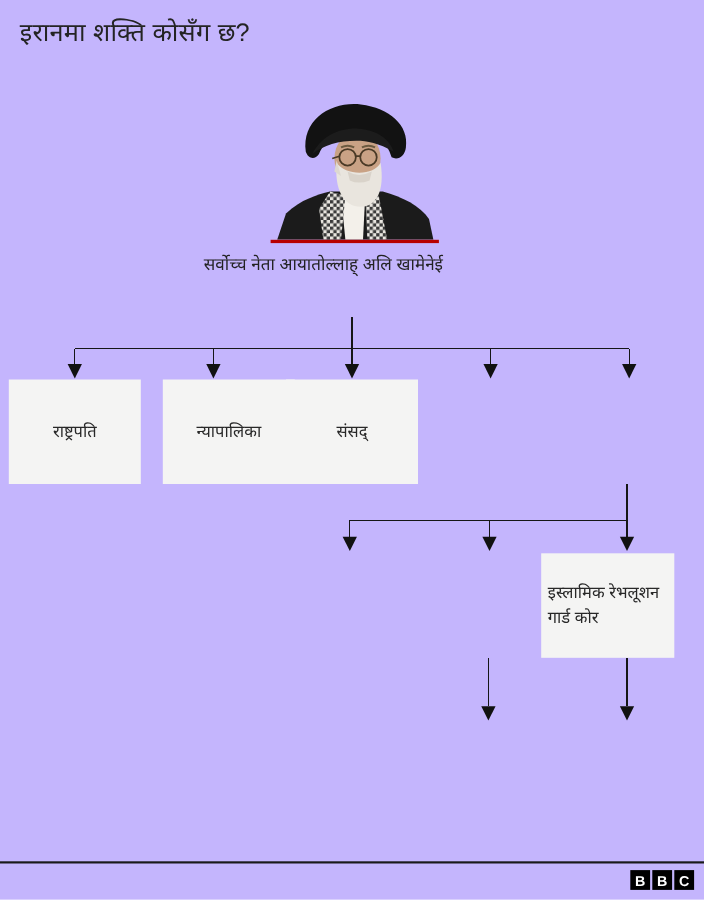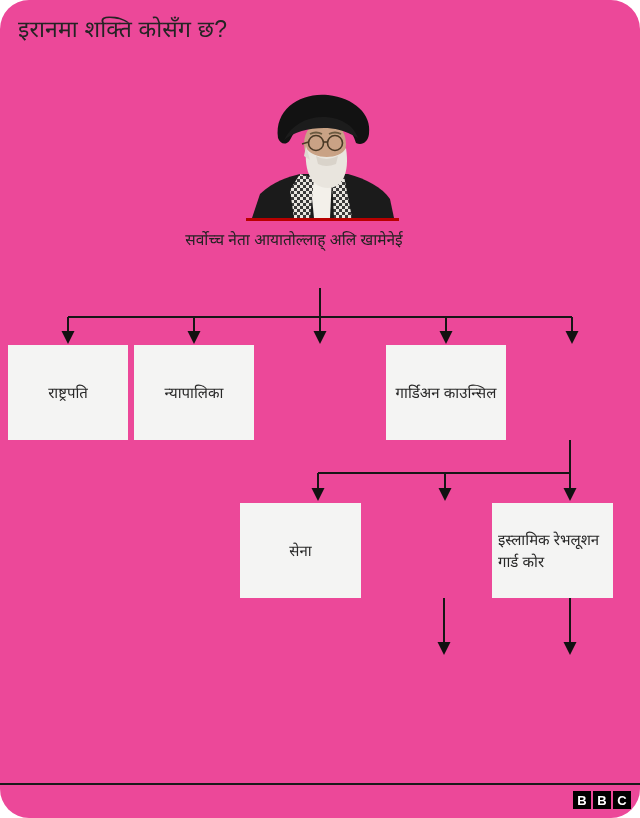--- a/index.html
+++ b/index.html
@@ -1,18 +1,18 @@
 <!DOCTYPE html>
 <html><head>
 <meta charset="utf-8">
 <style>
   html,body{margin:0;padding:0;background:#fff;}
   .canvas{
-    position:relative;width:640px;height:818px;background:#ec4899;
-    font-family:"Liberation Sans","DejaVu Sans",sans-serif;overflow:hidden;border-radius:29px;
+    position:relative;width:640px;height:818px;background:#c4b5fd;
+    font-family:"Liberation Sans","DejaVu Sans",sans-serif;overflow:hidden;
   }
   .page-title{
     position:absolute;left:18px;top:12px;margin:0;
     font-size:23px;font-weight:500;color:#242424;letter-spacing:.2px;
   }
   .portrait-wrap{position:absolute;left:240px;top:86px;width:160px;height:132px;}
   .portrait-wrap svg{display:block;}
   .red-underline{position:absolute;left:246px;top:218px;width:153px;height:3px;background:#b80000;}
   .caption{
     position:absolute;left:0;top:228px;width:588px;text-align:center;
@@ -113,24 +113,23 @@
       <path d="M565.5,331 L578.5,331 L572,344 Z"></path>
       <path d="M311.5,488 L324.5,488 L318,501 Z"></path>
       <path d="M438.5,488 L451.5,488 L445,501 Z"></path>
       <path d="M563.5,488 L576.5,488 L570,501 Z"></path>
       <path d="M437.5,642 L450.5,642 L444,655 Z"></path>
       <path d="M563.5,642 L576.5,642 L570,655 Z"></path>
     </g>
   </svg>
 
   <div class="node r1" style="left:8px">राष्ट्रपति</div>
-  <div class="node r1" style="left:134px">न्यापालिका</div>
-  <div class="node r1" style="left:386px">गार्डिअन काउन्सिल</div>
+  <div class="node r1" style="left:148px">न्यापालिका</div>
+  <div class="node r1" style="left:260px">संसद्</div>
 
-  <div class="node r2" style="left:240px">सेना</div>
   <div class="node r2" style="left:492px">इस्लामिक रेभलूशन गार्ड कोर</div>
 
 
   <div class="footer-rule"></div>
   <div class="bbc">
     <div class="sq">B</div>
     <div class="sq">B</div>
     <div class="sq">C</div>
   </div>
 

